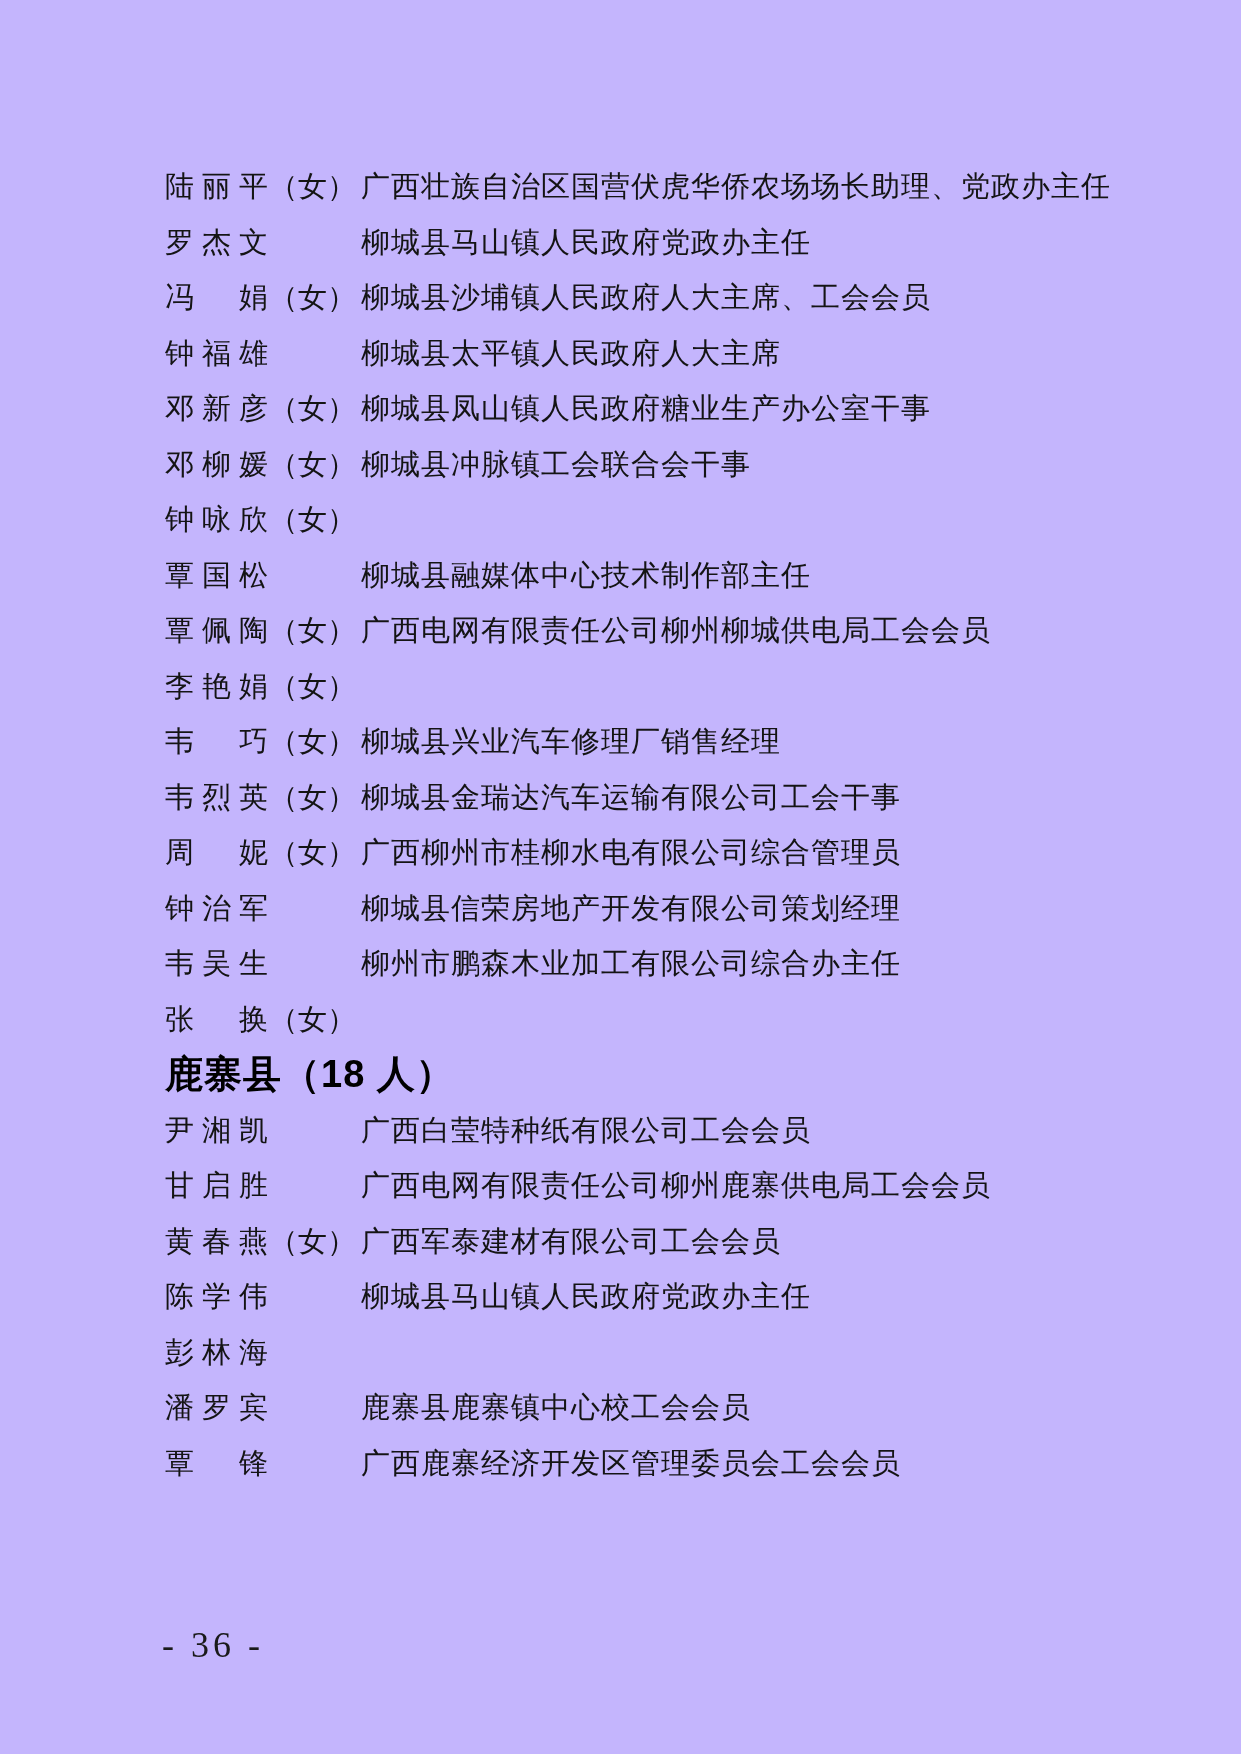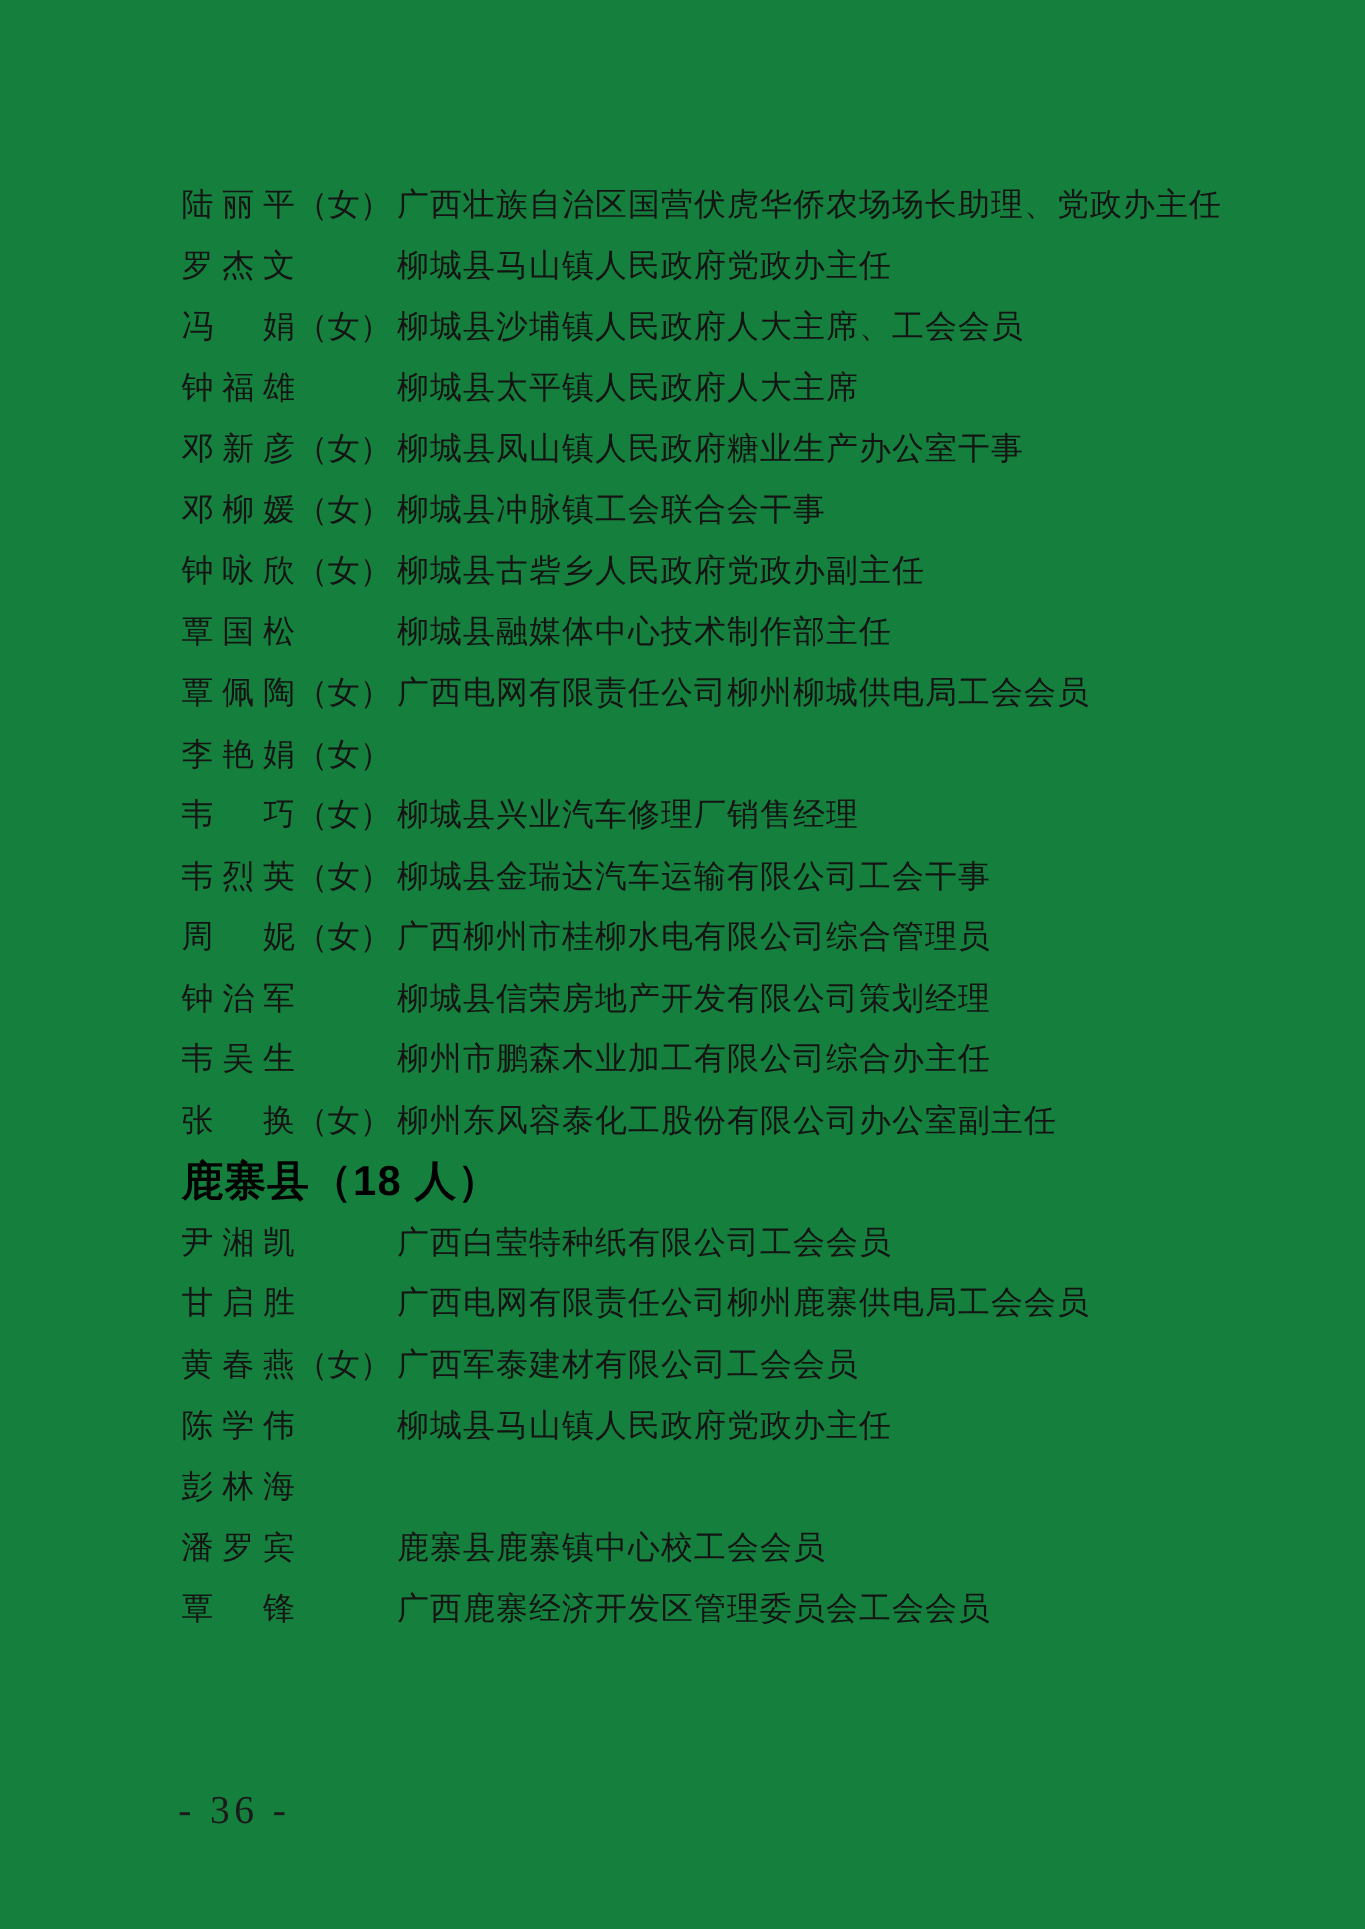--- a/index.html
+++ b/index.html
@@ -5,21 +5,21 @@
   html, body {
     margin: 0;
     padding: 0;
     background: #e8e8e8;
   }
   .page {
     position: relative;
     width: 1241px;
     height: 1754px;
     margin: 0 auto;
-    background: #15803d;
+    background: #c4b5fd;
     color: #141414;
     font-family: "Liberation Serif", "DejaVu Serif", serif;
     overflow: hidden;
   }
   .list {
     position: absolute;
     left: 165px;
     top: 159px;
     width: 960px;
   }
@@ -107,23 +107,20 @@
       <div class="row">
         <span class="name">邓柳媛</span>
         <span class="gender">（女）</span>
         <span class="desc">
           <div class="desc-line">柳城县冲脉镇工会联合会干事</div>
         </span>
       </div>
       <div class="row">
         <span class="name">钟咏欣</span>
         <span class="gender">（女）</span>
-        <span class="desc">
-          <div class="desc-line">柳城县古砦乡人民政府党政办副主任</div>
-        </span>
       </div>
       <div class="row">
         <span class="name">覃国松</span>
         <span class="gender"></span>
         <span class="desc">
           <div class="desc-line">柳城县融媒体中心技术制作部主任</div>
         </span>
       </div>
       <div class="row">
         <span class="name">覃佩陶</span>
@@ -167,23 +164,20 @@
       <div class="row">
         <span class="name">韦吴生</span>
         <span class="gender"></span>
         <span class="desc">
           <div class="desc-line">柳州市鹏森木业加工有限公司综合办主任</div>
         </span>
       </div>
       <div class="row">
         <span class="name">张　换</span>
         <span class="gender">（女）</span>
-        <span class="desc">
-          <div class="desc-line">柳州东风容泰化工股份有限公司办公室副主任</div>
-        </span>
       </div>
       <div class="heading-row">鹿寨县（18 人）</div>
       <div class="row">
         <span class="name">尹湘凯</span>
         <span class="gender"></span>
         <span class="desc">
           <div class="desc-line">广西白莹特种纸有限公司工会会员</div>
         </span>
       </div>
       <div class="row">

